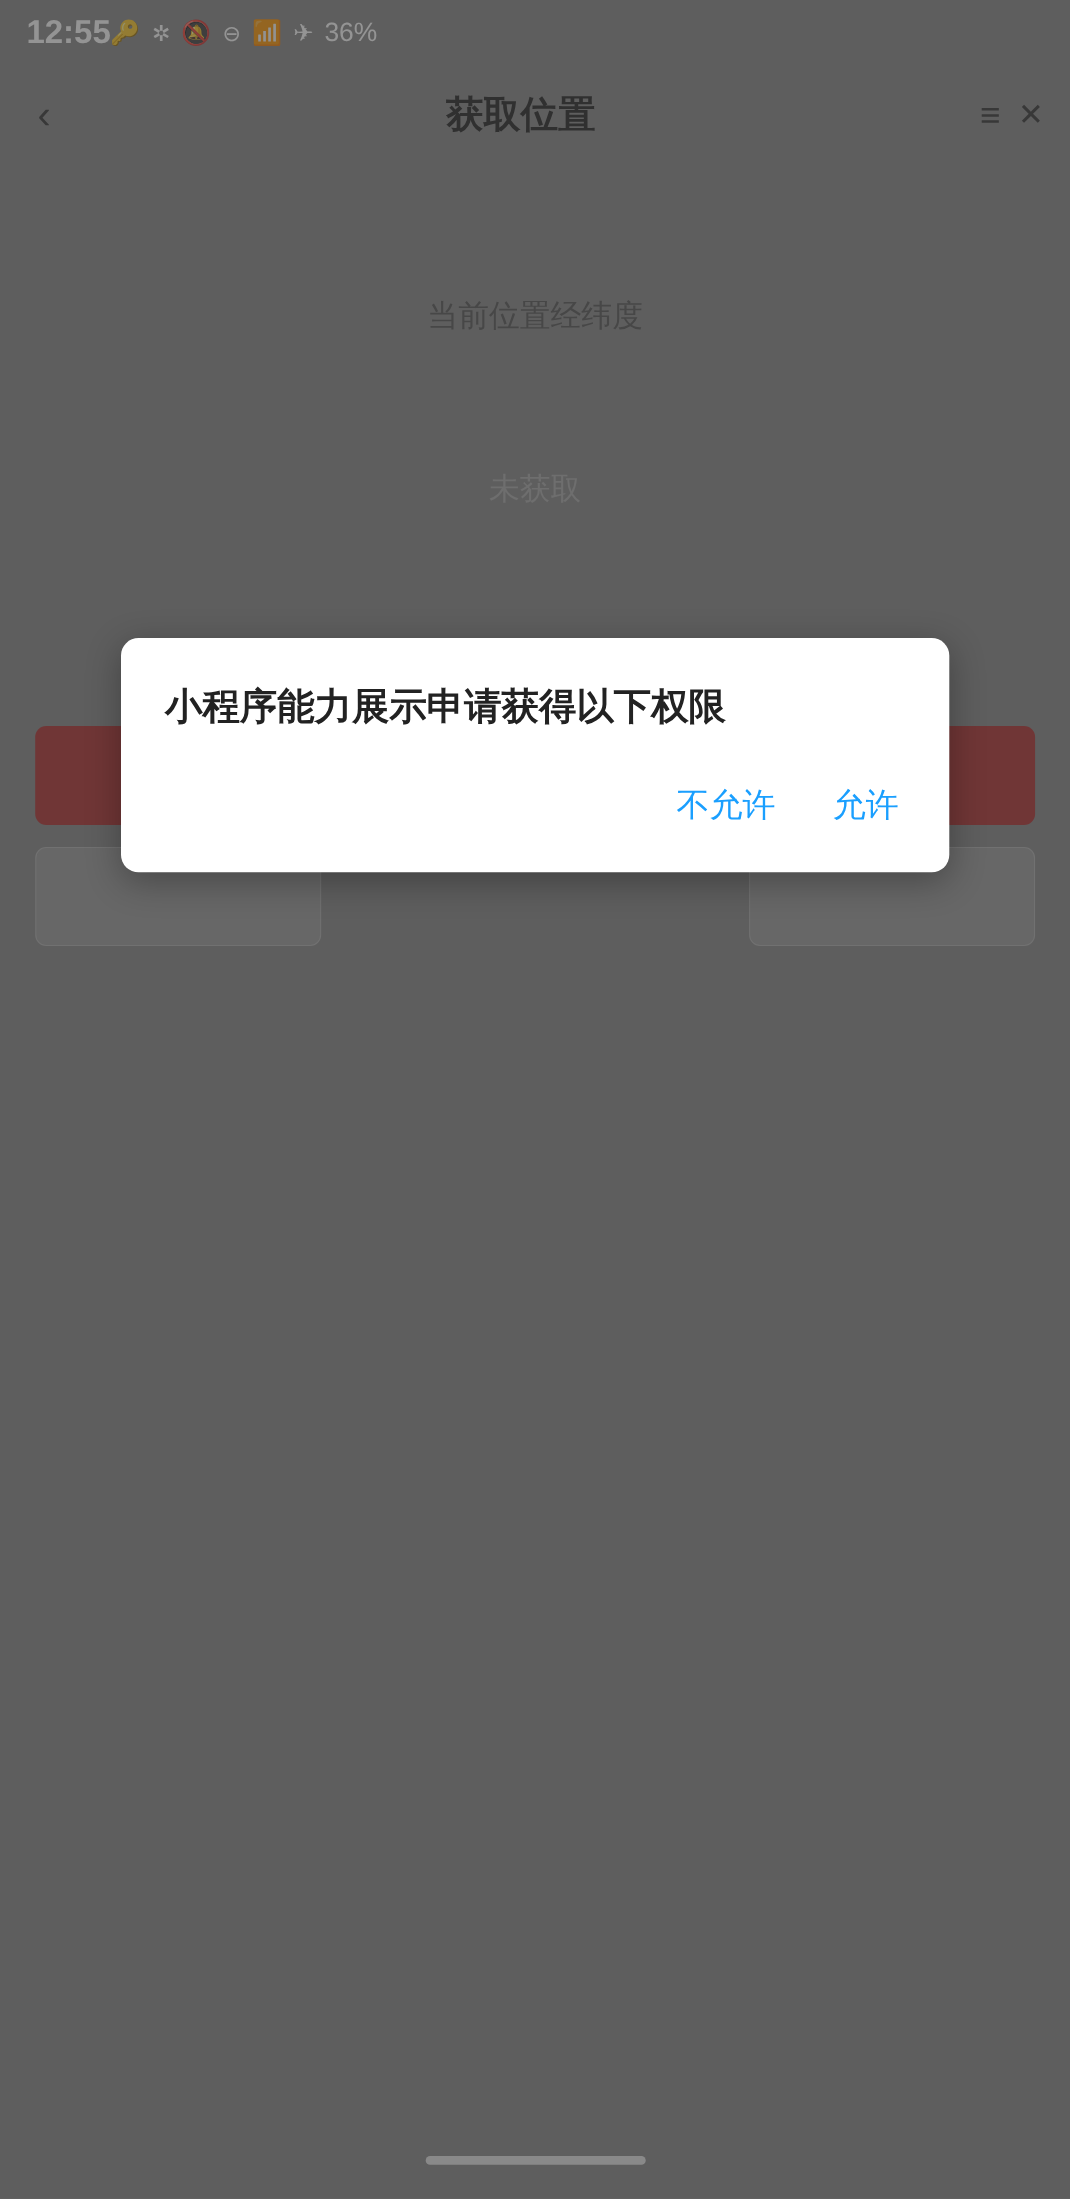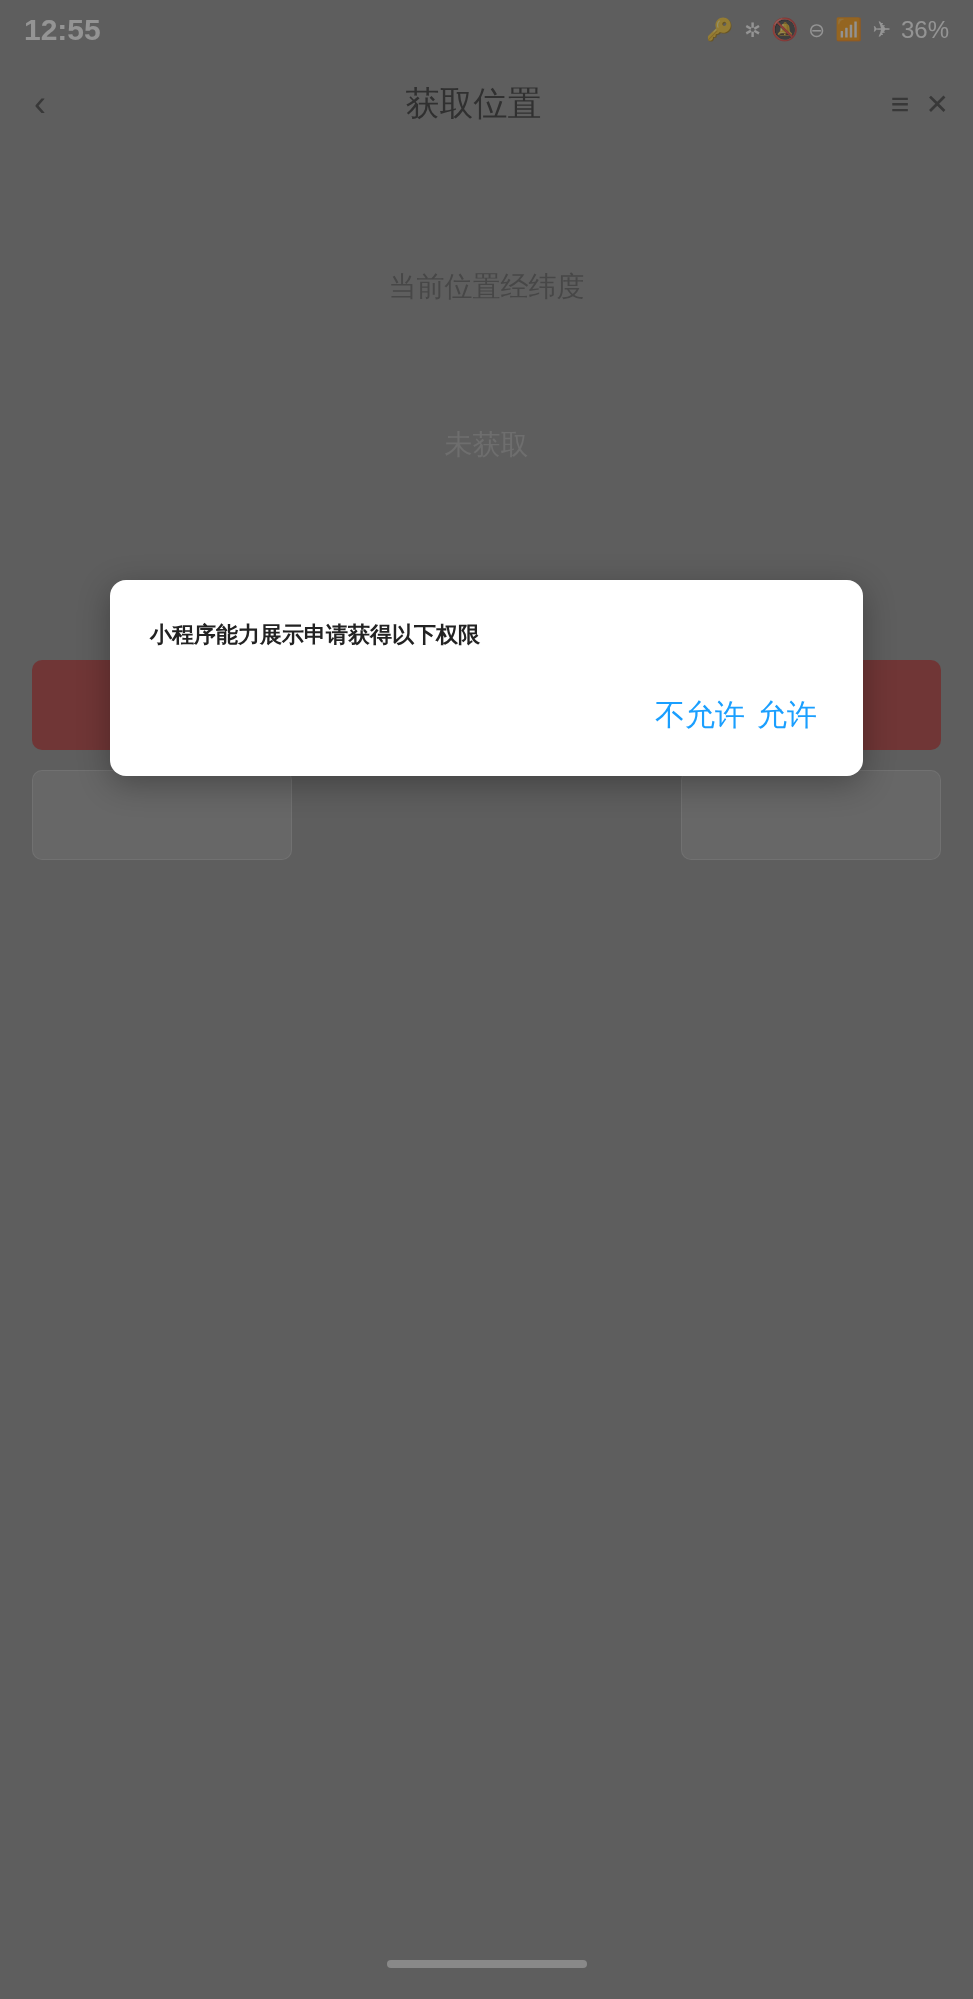--- a/index.html
+++ b/index.html
@@ -17,21 +17,20 @@
     
     .status-bar {
       position: absolute;
       top: 0;
       left: 0;
       right: 0;
       height: 60px;
       background: #888;
       display: flex;
       align-items: center;
-      justify-content: space-between;
       padding: 0 24px;
       z-index: 10;
     }
 
     .status-time {
       color: white;
       font-size: 30px;
       font-weight: 600;
     }
 
@@ -61,21 +60,21 @@
     .header-back {
       color: #333;
       font-size: 36px;
       cursor: pointer;
       padding: 10px;
     }
 
     .header-title {
       color: #222;
       font-size: 34px;
-      font-weight: 400;
+      font-weight: 700;
     }
 
     .header-actions {
       display: flex;
       align-items: center;
       gap: 16px;
     }
 
     .header-menu {
       color: #333;
@@ -169,37 +168,38 @@
       left: 110px;
       right: 110px;
       background: white;
       border-radius: 16px;
       padding: 40px 40px 30px 40px;
       z-index: 30;
       box-shadow: 0 8px 32px rgba(0,0,0,0.3);
     }
 
     .dialog-title {
-      font-size: 22px;
+      font-size: 34px;
       font-weight: 600;
       color: #222;
       line-height: 1.4;
       margin-bottom: 24px;
     }
 
     .dialog-content {
       font-size: 28px;
       color: #999;
       margin-bottom: 30px;
       line-height: 1.5;
     }
 
     .dialog-actions {
       display: flex;
       justify-content: flex-end;
+      gap: 40px;
       padding-top: 10px;
     }
 
     .dialog-btn {
       font-size: 30px;
       color: #1a9fff;
       cursor: pointer;
       background: none;
       border: none;
       padding: 10px 6px;

